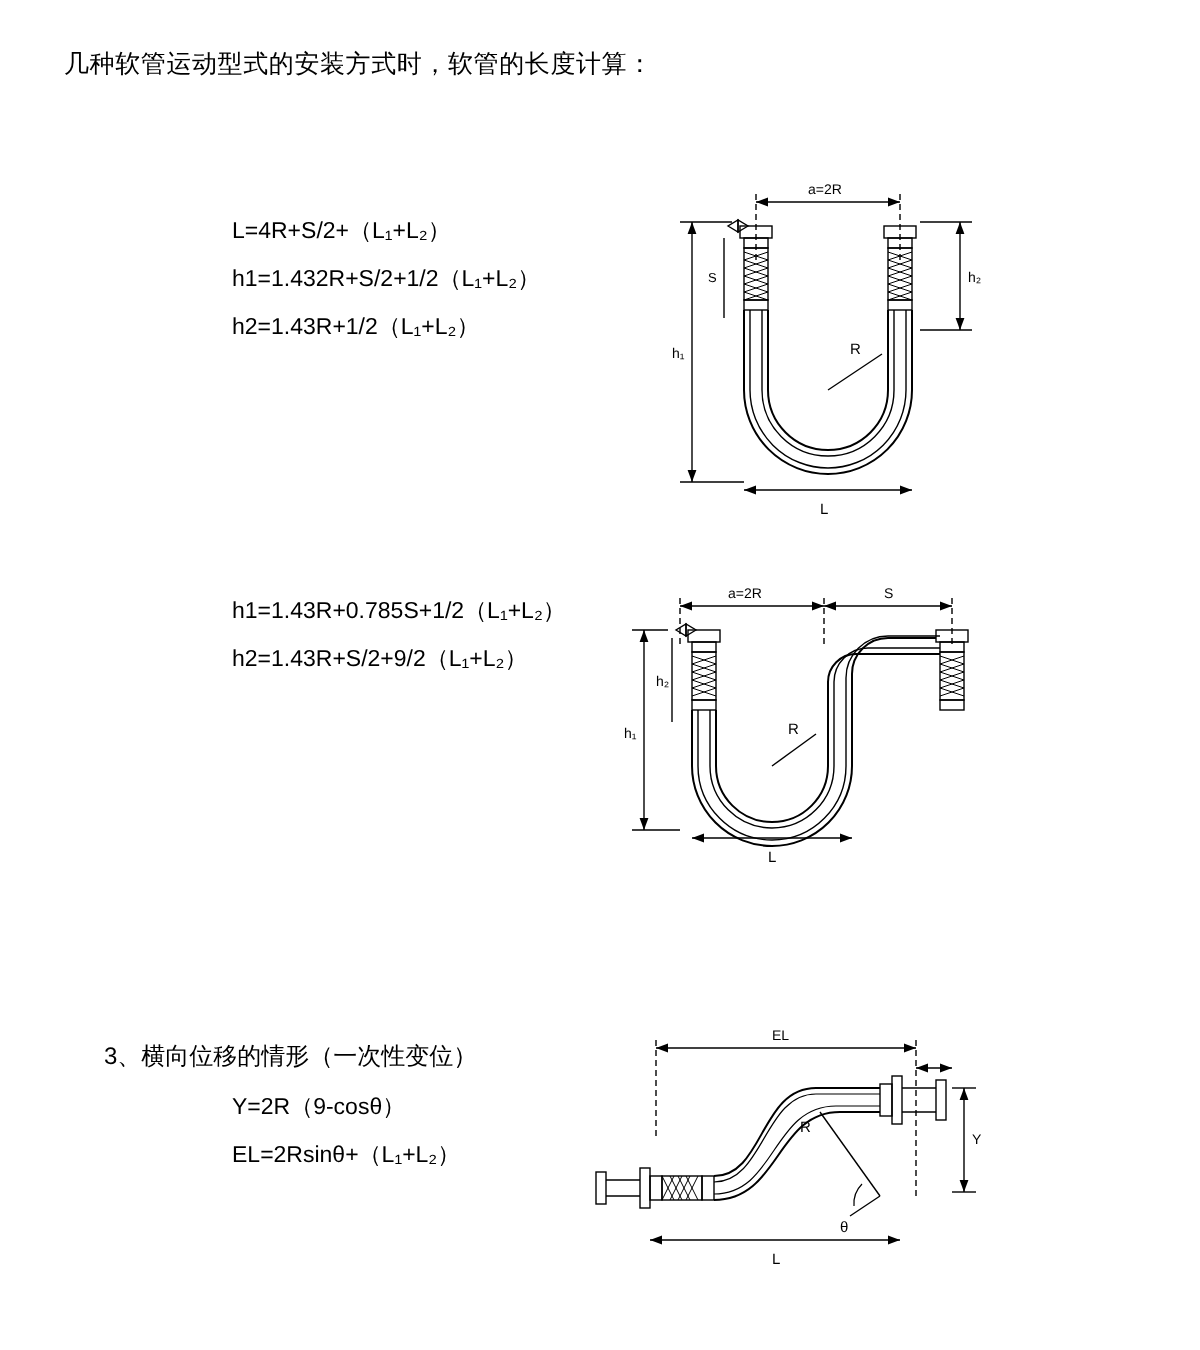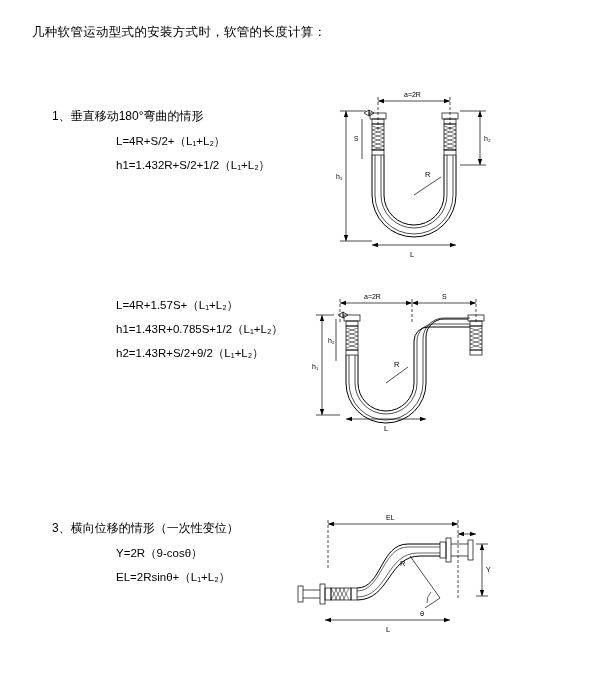--- a/index.html
+++ b/index.html
@@ -67,23 +67,23 @@
 </style>
 </head>
 <body>
 
 <div class="page">
 
   <div class="doc-title">几种软管运动型式的安装方式时，软管的长度计算：</div>
 
   <div class="section sec1">
     <div class="text-col">
-      <div class="sec-heading">1、垂直移动180°弯曲的情形</div>
       <div class="formula">L=4R+S/2+（L₁+L₂）</div>
       <div class="formula">h1=1.432R+S/2+1/2（L₁+L₂）</div>
+      <div class="formula">h2=1.43R+1/2（L₁+L₂）</div>
     </div>
 
     <div class="fig fig1">
       <svg width="210" height="200" viewBox="0 0 210 200" xmlns="http://www.w3.org/2000/svg">
         <g stroke="#000" fill="none" stroke-width="0.7">
 
           <line x1="78" y1="28" x2="150" y2="28"></line>
           <path d="M78 28 l6 -2.2 v4.4 z" fill="#000" stroke="none"></path>
           <path d="M150 28 l-6 -2.2 v4.4 z" fill="#000" stroke="none"></path>
           <line x1="78" y1="24" x2="78" y2="58" stroke-dasharray="3,2"></line>
@@ -161,21 +161,20 @@
 
           <path d="M64 40 l5 3 v-6 z" fill="none"></path>
           <path d="M74 40 l-5 3 v-6 z" fill="none"></path>
         </g>
       </svg>
     </div>
   </div>
 
   <div class="section sec2">
     <div class="text-col">
-      <div class="formula">L=4R+1.57S+（L₁+L₂）</div>
       <div class="formula">h1=1.43R+0.785S+1/2（L₁+L₂）</div>
       <div class="formula">h2=1.43R+S/2+9/2（L₁+L₂）</div>
     </div>
 
     <div class="fig fig2">
       <svg width="215" height="160" viewBox="0 0 215 160" xmlns="http://www.w3.org/2000/svg">
         <g stroke="#000" fill="none" stroke-width="0.7">
 
           <line x1="40" y1="20" x2="112" y2="20"></line>
           <path d="M40 20 l6 -2.2 v4.4 z" fill="#000" stroke="none"></path>

